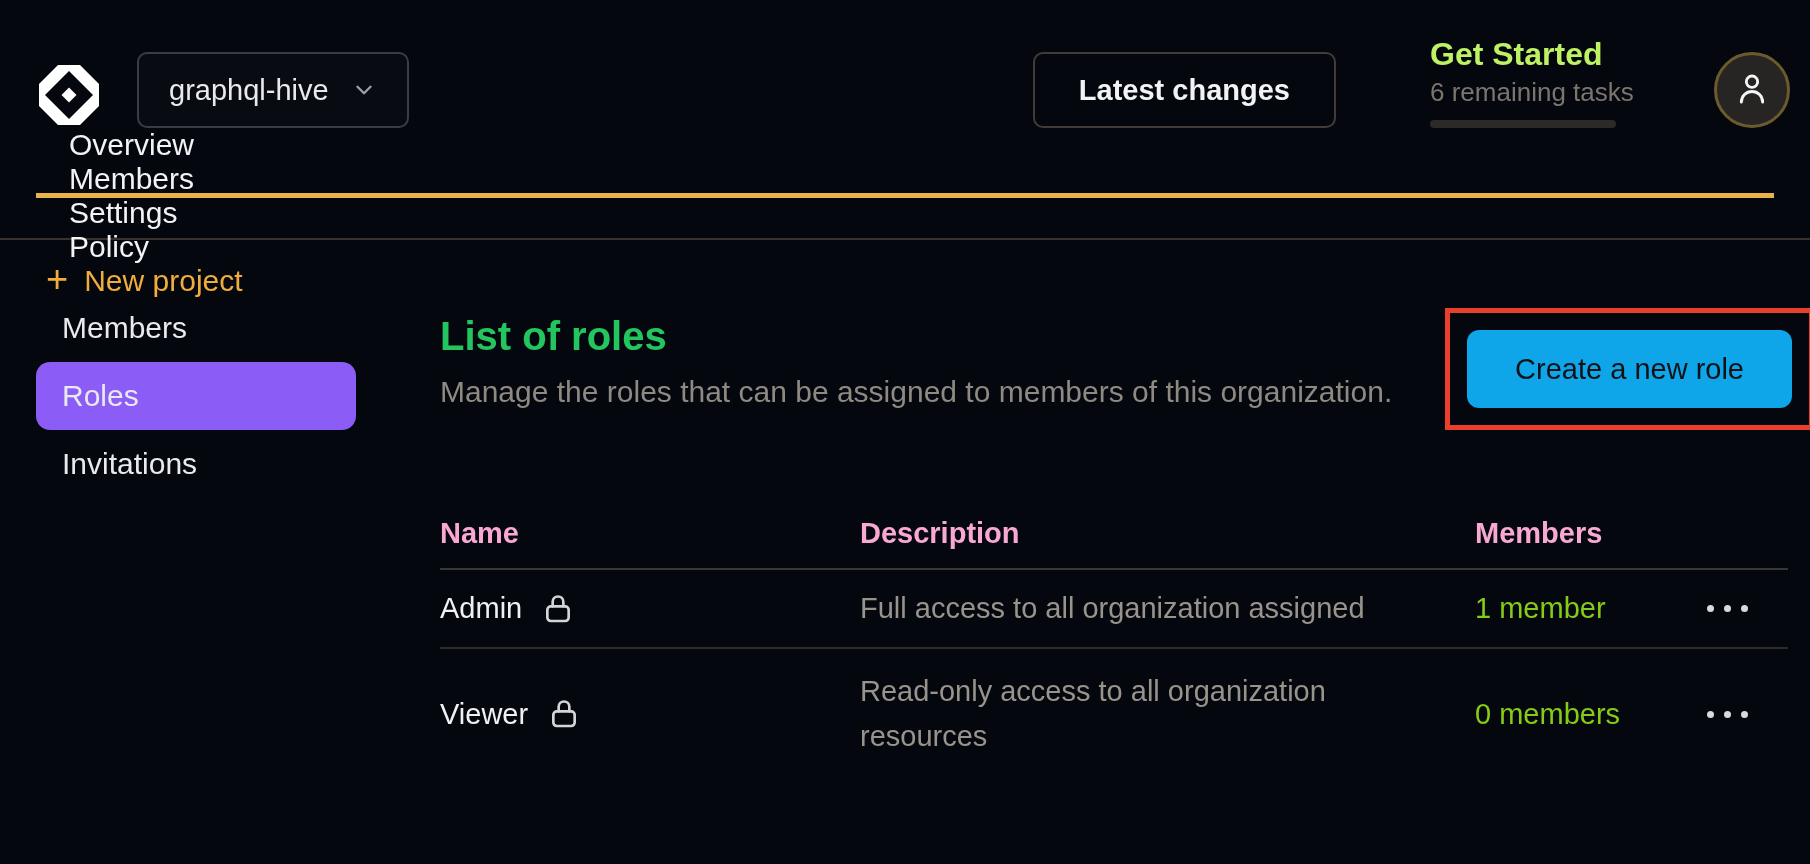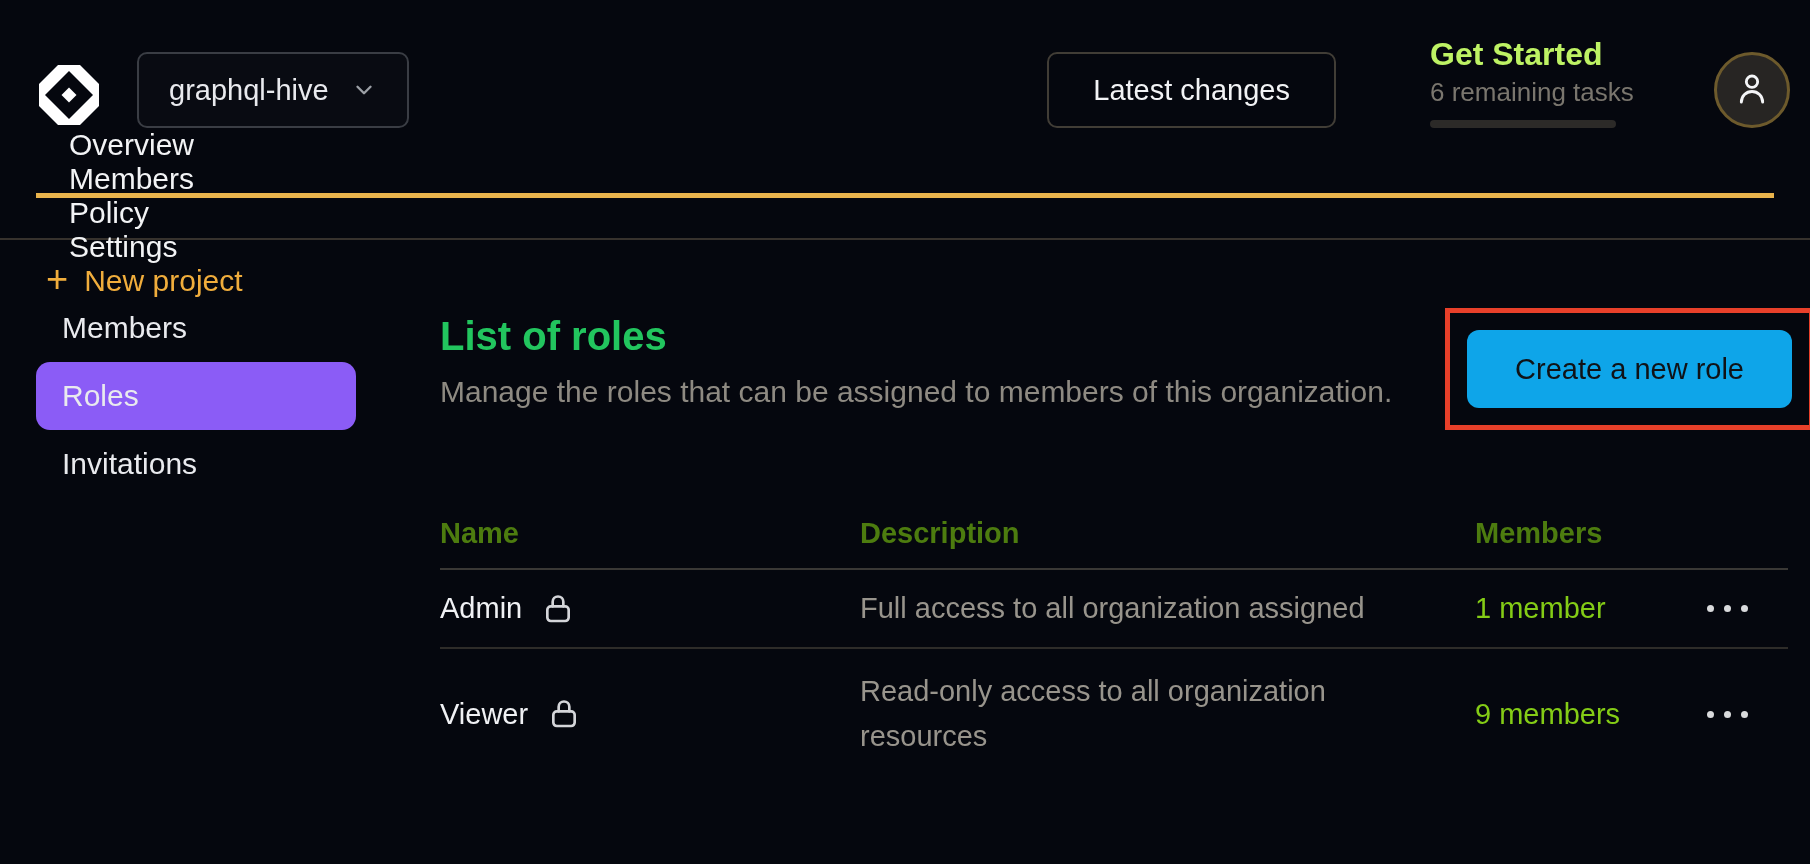--- a/index.html
+++ b/index.html
@@ -38,20 +38,21 @@
     height:76px;
     padding:0 44px;
     display:flex; align-items:center;
     border:2px solid #413d36;
     border-radius:10px;
     background:transparent;
     font-size:29px;
     color:#f2f3f5;
     font-family:inherit;
     cursor:pointer;
+    font-weight:bold;
   }
   .get-started {
     width:186px;
     margin-left:94px;
     flex:0 0 auto;
   }
   .gs-title { font-size:32px; font-weight:600; color:#bef264; }
   .gs-sub   { font-size:26px; color:#7a766e; margin-top:4px; white-space:nowrap; }
   .gs-track { margin-top:12px; height:8px; border-radius:4px; background:#2c2a28; overflow:hidden; }
   .gs-fill  { height:100%; background:#e9b34c; width:0%; }
@@ -145,21 +146,21 @@
   }
 
   
   .roles-table { margin-top:34px; }
   .t-row { display:flex; align-items:center; }
   .t-head {
     height:72px;
     border-bottom:2px solid #3a3835;
     font-weight:700;
     font-size:29px;
-    color:#4d7c0f;
+    color:#f9a8d4;
   }
   .row-1 { height:79px; border-bottom:2px solid #2e2c29; }
   .row-2 { height:130px; }
   .col-name    { width:420px; flex:0 0 auto; display:flex; align-items:center; gap:20px; }
   .col-desc    { width:615px; flex:0 0 auto; padding-right:20px; }
   .col-members { width:232px; flex:0 0 auto; }
   .col-actions { flex:1; display:flex; justify-content:flex-end; padding-right:40px; }
 
   .role-name { font-size:29px; color:#f0f1f4; }
   .role-desc { font-size:29px; color:#98948c; line-height:1.55; max-width:560px; }
@@ -214,22 +215,22 @@
         <circle cx="12" cy="8.2" r="3.4"></circle>
         <path d="M5.6 20.5 c0-3.6 2.9-6.4 6.4-6.4 s6.4 2.8 6.4 6.4"></path>
       </svg>
     </span>
   </div>
 </header>
 
 <nav class="tabbar">
   <div class="tab">Overview</div>
   <div class="tab active">Members</div>
+  <div class="tab">Settings</div>
   <div class="tab">Policy</div>
-  <div class="tab">Settings</div>
   <div class="tab-spacer"></div>
   <div class="new-project">
     <span class="plus-glyph">+</span>
     <span>New project</span>
   </div>
 </nav>
 
 <div class="content">
 
   <aside class="side-nav">
@@ -290,21 +291,21 @@
             <svg viewBox="0 0 24 26" fill="none" stroke="#d4d5d9" stroke-width="2" stroke-linecap="round" stroke-linejoin="round">
               <rect x="4" y="11" width="16" height="11" rx="2.6"></rect>
               <path d="M8 11 V7.6 a4 4 0 0 1 8 0 V11"></path>
             </svg>
           </span>
         </div>
         <div class="col-desc">
           <div class="role-desc">Read-only access to all organization resources</div>
         </div>
         <div class="col-members">
-          <span class="role-members">9 members</span>
+          <span class="role-members">0 members</span>
         </div>
         <div class="col-actions">
           <button class="dots-btn" aria-label="row menu">
             <i></i>
               <i></i>
               <i></i>
           </button>
         </div>
       </div>
 

